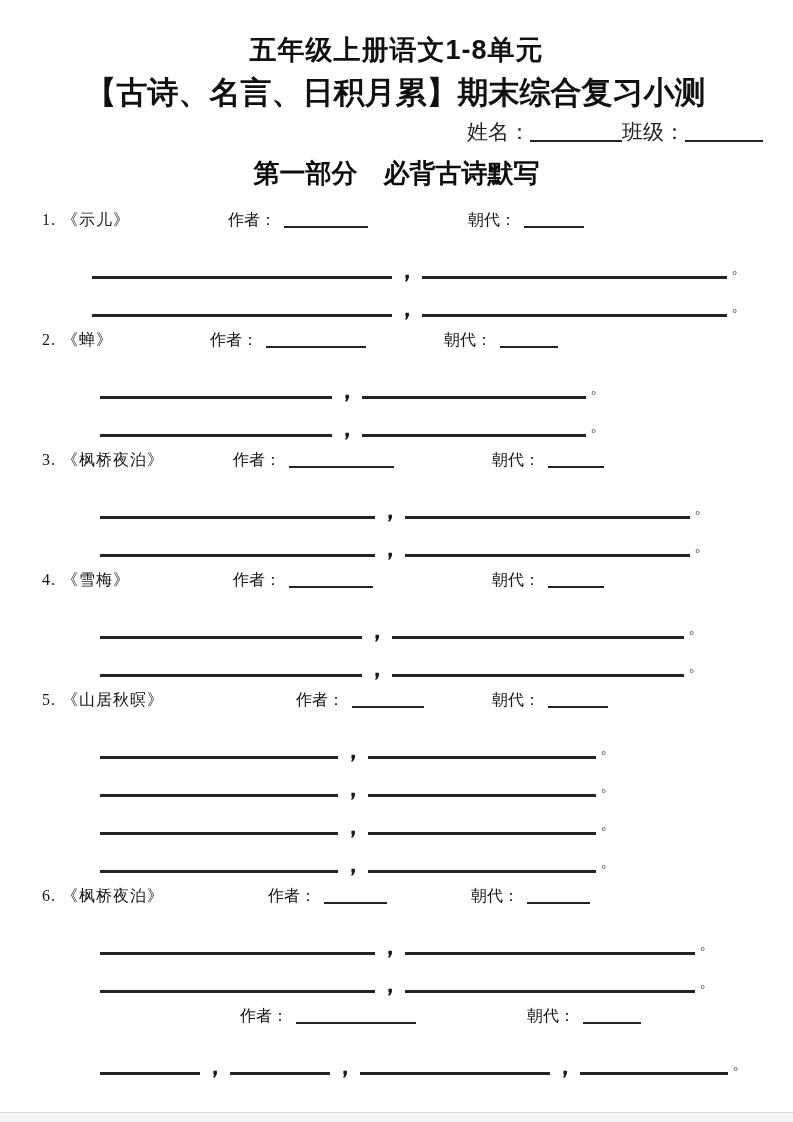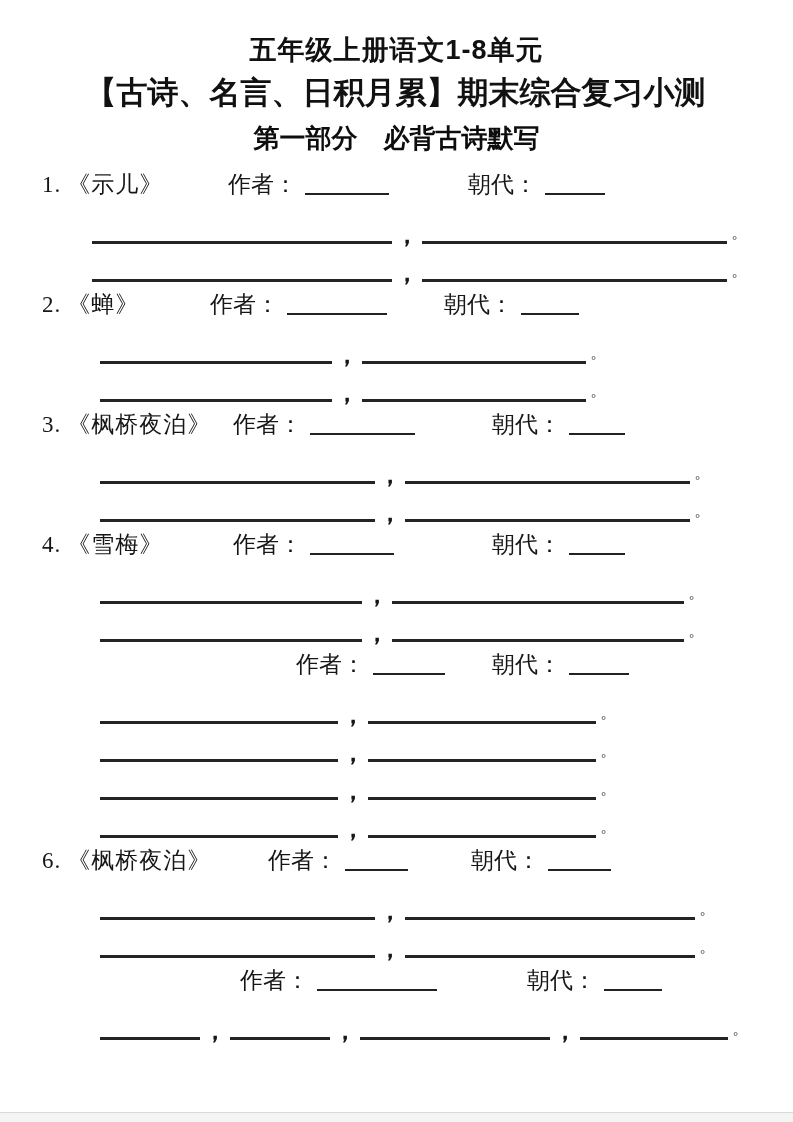--- a/index.html
+++ b/index.html
@@ -55,21 +55,21 @@
     font-weight: 700;
     color: #0d0d0d;
   }
   
   .items { margin-top: 16px; }
   .poem-item { position: relative; }
   .item-header {
     position: relative;
     height: 30px;
     line-height: 30px;
-    font-size: 23px;
+    font-size: 16px;
     margin-bottom: 14px;
     white-space: nowrap;
   }
   .num-title { position: absolute; left: 42px; top: 0; letter-spacing: 1px; }
   .item-num { margin-right: 6px; }
   .field-group {
     position: absolute;
     top: 0;
     display: flex;
     align-items: baseline;
@@ -117,20 +117,26 @@
 </style>
 </head>
 <body>
 
 <div class="page">
 
   <h1 class="doc-title">五年级上册语文1-8单元</h1>
 
   <h2 class="doc-subtitle">【古诗、名言、日积月累】期末综合复习小测</h2>
 
+  <div class="name-line">
+    <span>姓名：</span>
+    <span class="hblank name-blank"></span>
+    <span>班级：</span>
+    <span class="hblank class-blank"></span>
+  </div>
 
   <div class="section-heading">
     <span>第一部分</span>
     <span>必背古诗默写</span>
   </div>
 
   <div class="items">
       <div class="poem-item">
         <div class="item-header">
           <div class="num-title"><span class="item-num">1.</span><span class="item-title">《示儿》</span></div>
@@ -226,20 +232,21 @@
         </div>
         <div class="poem-line" style="padding-left: 100px;">
           <span class="pblank" style="width: 262px;"></span>
           <span class="comma">，</span>
           <span class="pblank" style="width: 292px;"></span>
           <span class="period">。</span>
         </div>
       </div>
       <div class="poem-item">
         <div class="item-header">
+          <div class="num-title"><span class="item-num">5.</span><span class="item-title">《山居秋暝》</span></div>
           <div class="field-group" style="left: 296px;">
             <span class="field-label">作者：</span>
             <span class="hblank" style="width: 72px;"></span>
           </div>
           <div class="field-group" style="left: 492px;">
             <span class="field-label">朝代：</span>
             <span class="hblank" style="width: 60px;"></span>
           </div>
         </div>
         <div class="poem-line" style="padding-left: 100px;">

